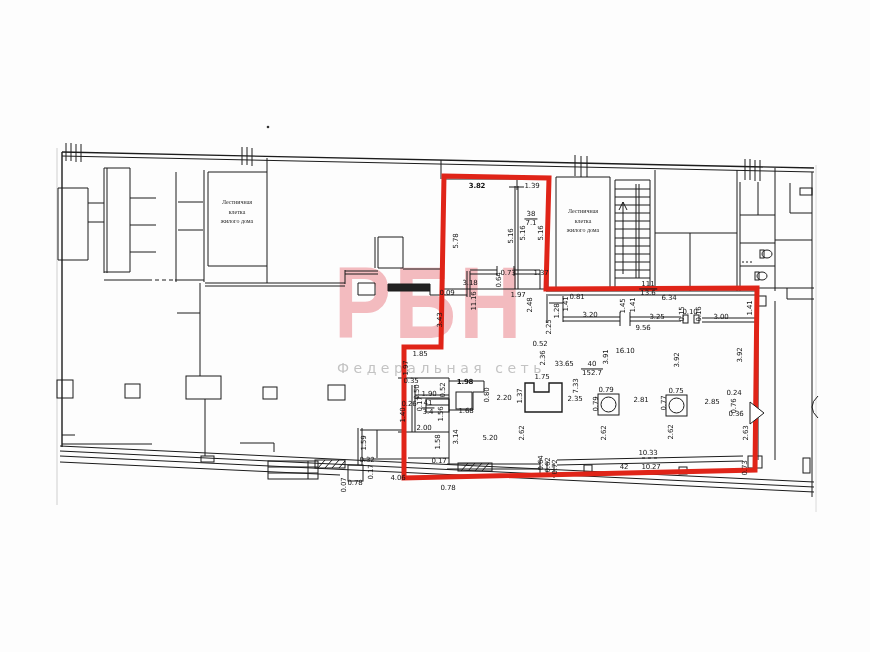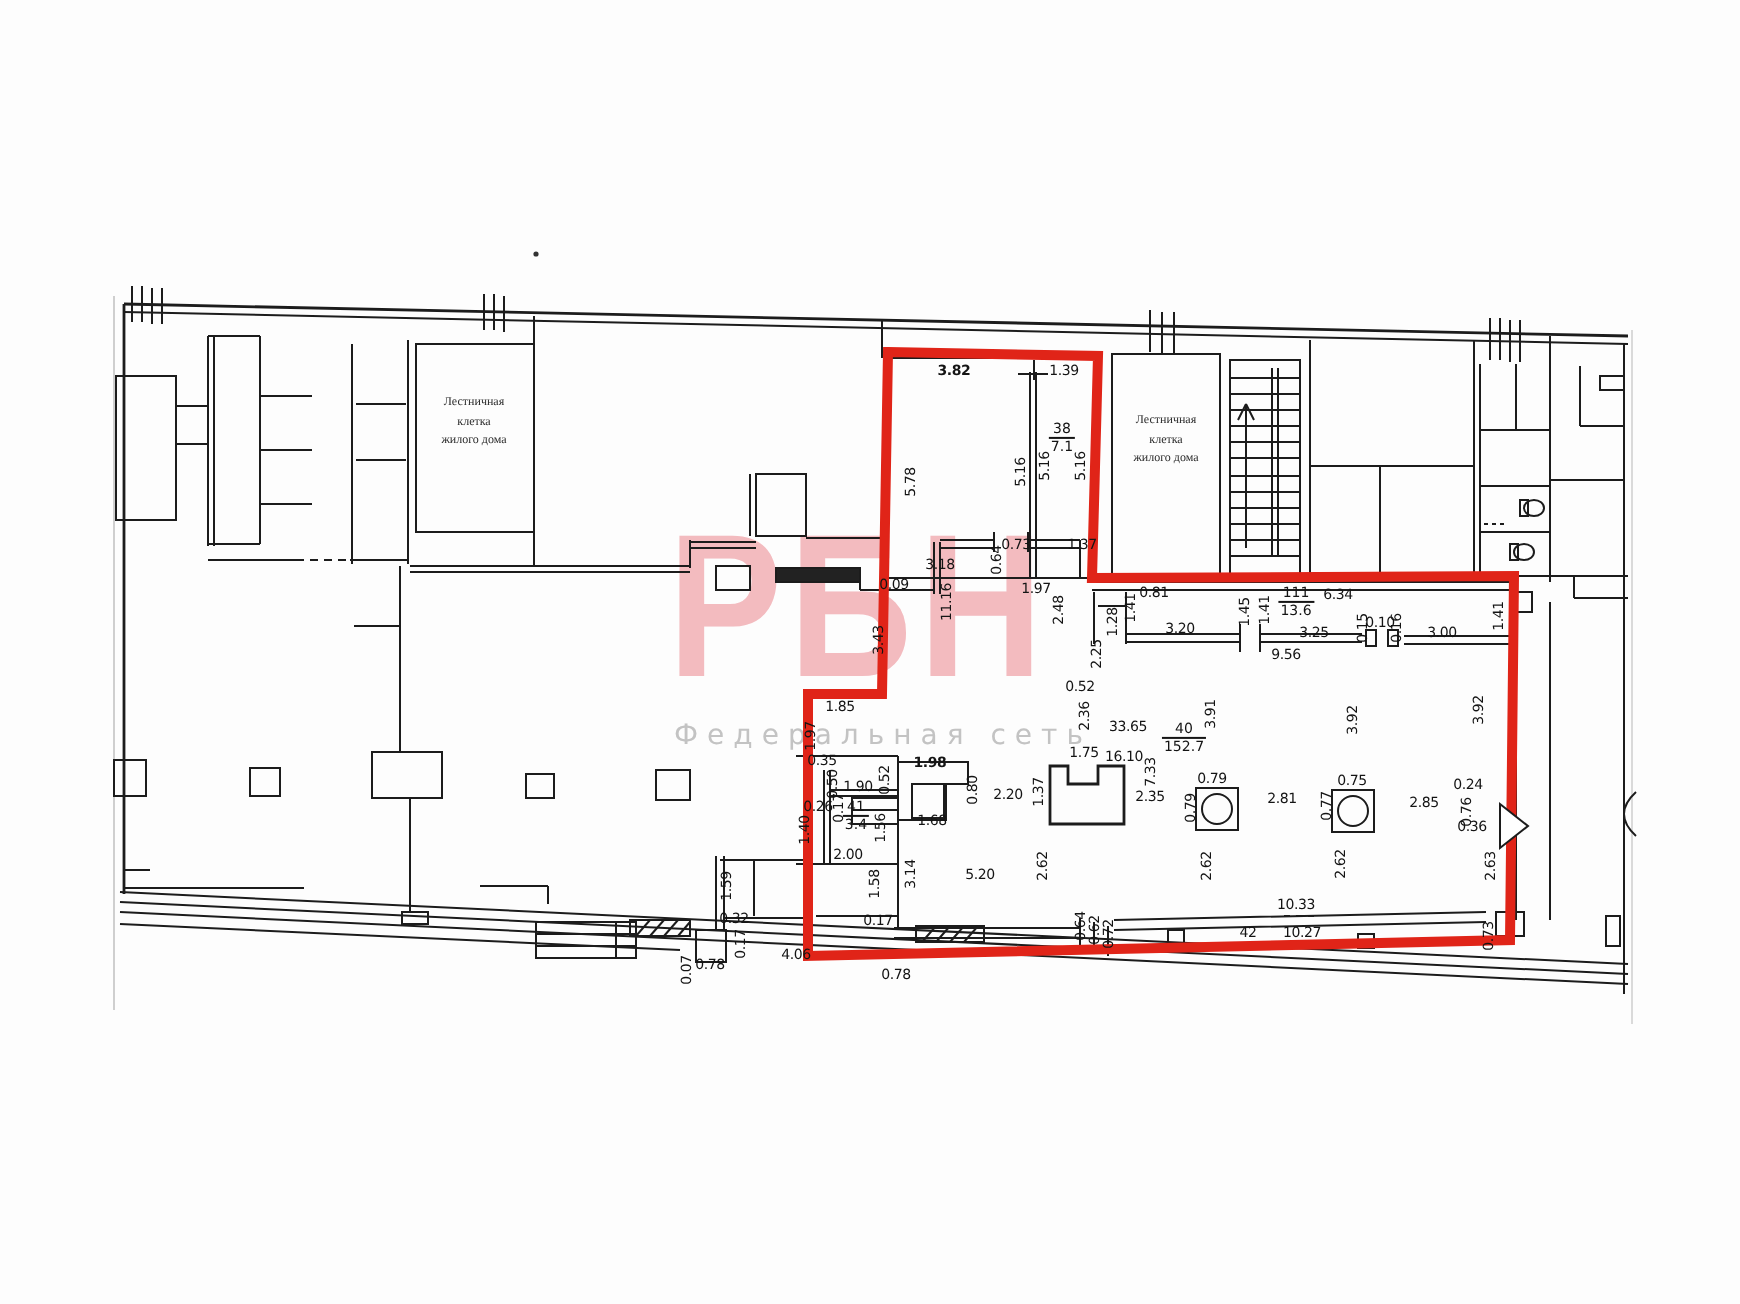--- a/index.html
+++ b/index.html
@@ -223,21 +223,21 @@
       <div class="dim rot" style="left: 623px; top: 306px;">1.45</div>
       <div class="dim rot" style="left: 633px; top: 305px;">1.41</div>
       <div class="dim" style="left: 669px; top: 298px;">6.34</div>
       <div class="dim" style="left: 657px; top: 317px;">3.25</div>
       <div class="dim rot" style="left: 682px; top: 314px;">0.15</div>
       <div class="dim" style="left: 690px; top: 312px;">0.10</div>
       <div class="dim rot" style="left: 699px; top: 314px;">0.16</div>
       <div class="dim" style="left: 721px; top: 317px;">3.00</div>
       <div class="dim rot" style="left: 750px; top: 308px;">1.41</div>
       <div class="dim" style="left: 643px; top: 328px;">9.56</div>
-      <div class="dim" style="left: 562px; top: 351px; margin-top: 28px;">16.10</div>
+      <div class="dim" style="left: 625px; top: 351px;">16.10</div>
       <div class="dim rot" style="left: 606px; top: 357px;">3.91</div>
       <div class="dim" style="left: 564px; top: 364px;">33.65</div>
       <div class="dim rot" style="left: 576px; top: 386px;">7.33</div>
       <div class="dim" style="left: 575px; top: 399px;">2.35</div>
       <div class="dim" style="left: 606px; top: 390px;">0.79</div>
       <div class="dim rot" style="left: 596px; top: 404px;">0.79</div>
       <div class="dim" style="left: 641px; top: 400px;">2.81</div>
       <div class="dim rot" style="left: 664px; top: 403px;">0.77</div>
       <div class="dim" style="left: 676px; top: 391px;">0.75</div>
       <div class="dim" style="left: 712px; top: 402px;">2.85</div>
@@ -251,21 +251,21 @@
       <div class="dim rot" style="left: 671px; top: 432px;">2.62</div>
       <div class="dim rot" style="left: 746px; top: 433px;">2.63</div>
       <div class="dim" style="left: 648px; top: 453px;">10.33</div>
       <div class="dim" style="left: 651px; top: 467px;">10.27</div>
       <div class="dim" style="left: 624px; top: 467px;">42</div>
       <div class="dim rot" style="left: 745px; top: 468px;">0.73</div>
       <div class="tag" style="left: 531px; top: 219px;">
         <span class="num">38</span>
         <span class="area">7.1</span>
       </div>
-      <div class="tag" style="left: 648px; top: 301px;">
+      <div class="tag" style="left: 648px; top: 289px;">
         <span class="num">111</span>
         <span class="area">13.6</span>
       </div>
       <div class="tag" style="left: 592px; top: 369px;">
         <span class="num">40</span>
         <span class="area">152.7</span>
       </div>
       <div class="tag" style="left: 428px; top: 408px;">
         <span class="num">41</span>
         <span class="area">3.4</span>

